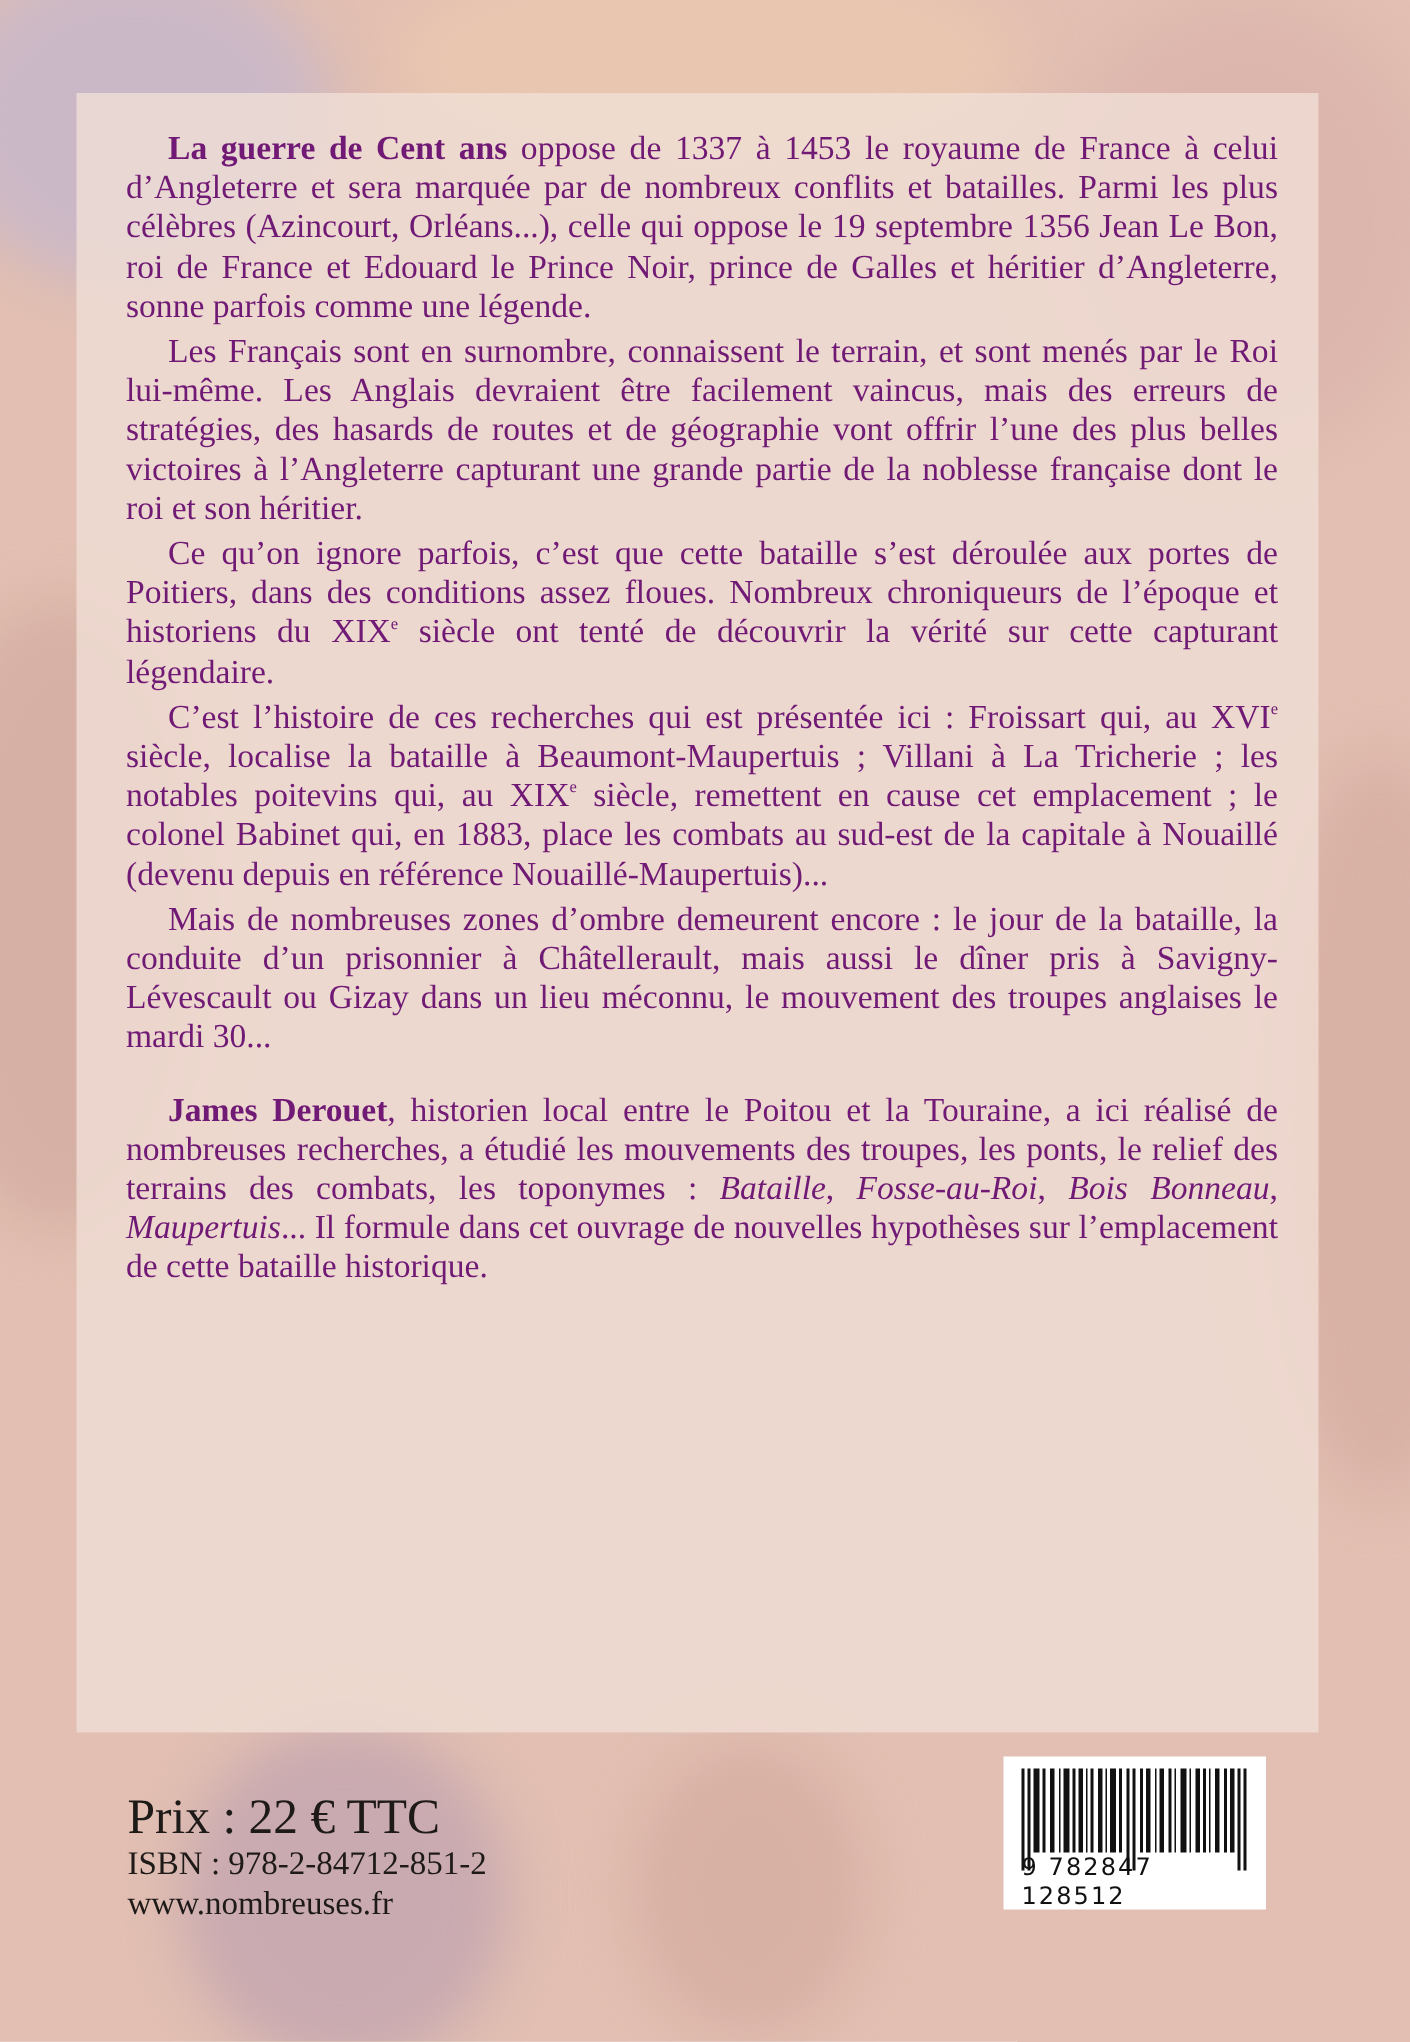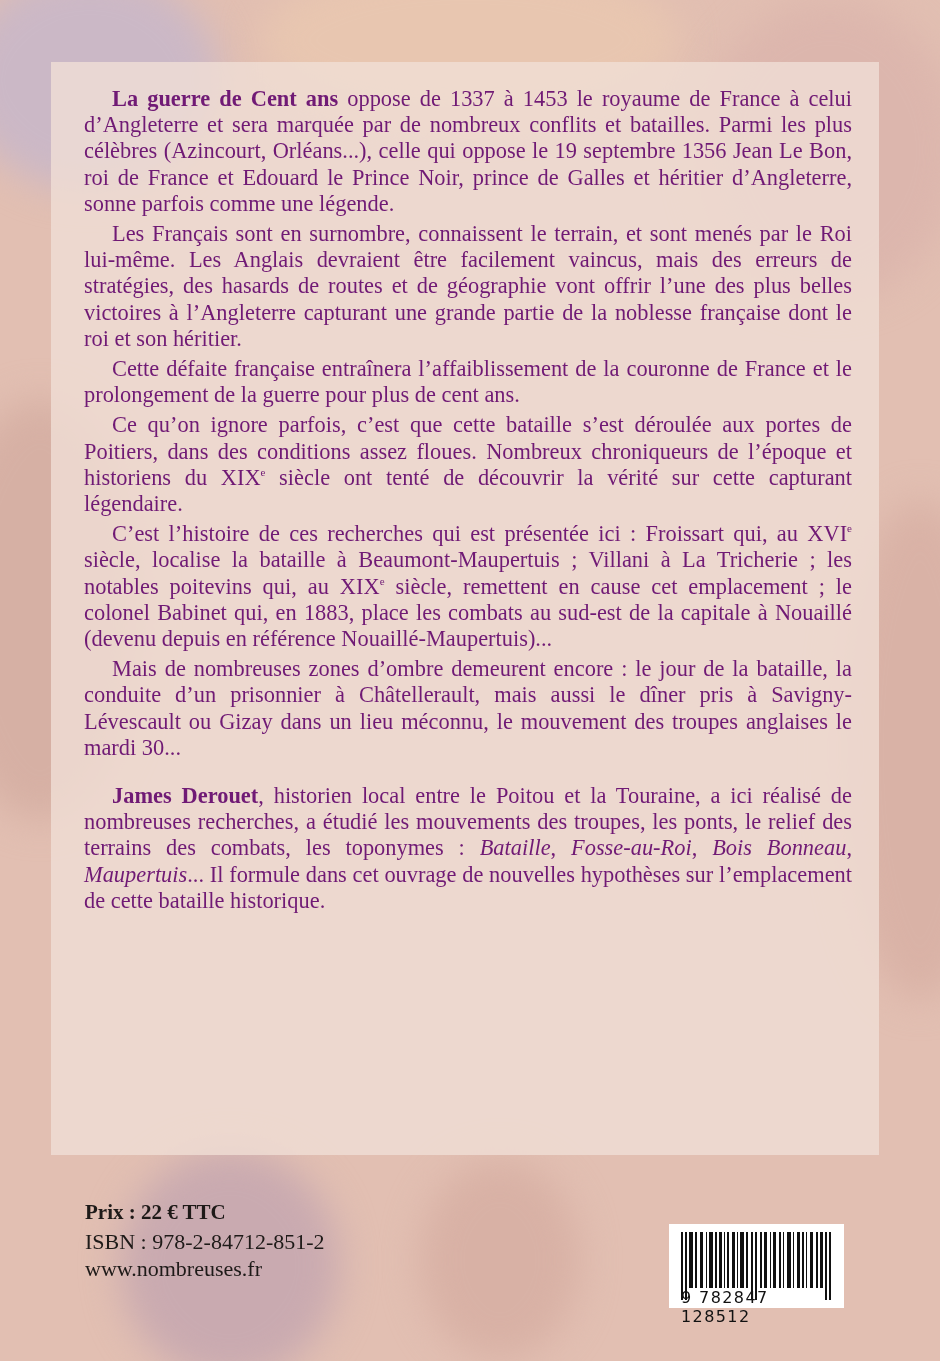--- a/index.html
+++ b/index.html
@@ -19,24 +19,24 @@
     font-family: "Liberation Serif", "DejaVu Serif", serif;
     font-size: 22.4px; line-height: 26.2px; color: #701a75;
     text-align: justify; hyphens: manual;
   }
   .text p { margin: 0 0 4px 0; text-indent: 28px; }
   .text p.gap { margin-top: 22px; }
   .text b { font-weight: bold; }
   .text i { }
   .text sup { font-size: 11px; vertical-align: 9px; line-height: 0; }
   .footer { position: absolute; left: 85px; top: 1197px; font-family: "Liberation Serif", "DejaVu Serif", serif; color: #1e1a18; }
-  .footer .price { font-size: 21px; font-weight: bold; line-height: 31px; }
+  .footer .price { font-size: 33px; font-weight: normal; line-height: 31px; }
   .footer .isbn, .footer .url { font-size: 22px; line-height: 27px; }
   .barcode {
-    position: absolute; left: 669px; top: 1224px; width: 175px; height: 84px;
+    position: absolute; left: 669px; top: 1171px; width: 175px; height: 102px;
     background: #ffffff;
   }
   .barcode svg { position: absolute; left: 0; top: 0; }
   .barcode .digits {
     position: absolute; left: 12px; top: 64px; font-family: "DejaVu Sans", sans-serif;
     font-size: 16px; letter-spacing: 1.4px; color: #111;
   }
 </style>
 </head>
 <body>
@@ -49,21 +49,20 @@
   <div class="blob" style="left:840px;top:500px;width:160px;height:500px;background:#d9b2a6;"></div>
   <div class="blob" style="left:120px;top:1150px;width:220px;height:230px;background:#c9aab0;"></div>
   <div class="blob" style="left:420px;top:1160px;width:160px;height:200px;background:#d8b1a5;"></div>
 </div>
 
 <div class="panel"></div>
 
 <div class="text">
   <p><b>La guerre de Cent ans</b><span> oppose de 1337 à 1453 le royaume de France à celui d’Angleterre et sera marquée par de nombreux conflits et batailles. Parmi les plus célèbres (Azincourt, Orléans...), celle qui oppose le 19 septembre 1356 Jean Le Bon, roi de France et Edouard le Prince Noir, prince de Galles et héritier d’Angleterre, sonne parfois comme une légende.</span></p>
   <p>Les Français sont en surnombre, connaissent le terrain, et sont menés par le Roi lui-même. Les Anglais devraient être facilement vaincus, mais des erreurs de stratégies, des hasards de routes et de géographie vont offrir l’une des plus belles victoires à l’Angleterre capturant une grande partie de la noblesse française dont le roi et son héritier.</p>
-  <p>Cette défaite française entraînera l’affaiblissement de la cou­ronne de France et le prolongement de la guerre pour plus de cent ans.</p>
   <p><span>Ce qu’on ignore parfois, c’est que cette bataille s’est déroulée aux portes de Poitiers, dans des conditions assez floues. Nombreux chroniqueurs de l’époque et historiens du XIX</span><sup>e</sup><span> siècle ont tenté de découvrir la vérité sur cette capturant légendaire.</span></p>
   <p><span>C’est l’histoire de ces recherches qui est présentée ici : Froissart qui, au XVI</span><sup>e</sup><span> siècle, localise la bataille à Beaumont-Maupertuis ; Villani à La Tricherie ; les notables poitevins qui, au XIX</span><sup>e</sup><span> siècle, remettent en cause cet emplacement ; le colonel Babinet qui, en 1883, place les combats au sud-est de la capitale à Nouaillé (devenu depuis en référence Nouaillé-Maupertuis)...</span></p>
   <p>Mais de nombreuses zones d’ombre demeurent encore : le jour de la bataille, la conduite d’un prisonnier à Châtellerault, mais aussi le dîner pris à Savigny-Lévescault ou Gizay dans un lieu méconnu, le mouvement des troupes anglaises le mardi 30...</p>
   <p class="gap"><b>James Derouet</b><span>, historien local entre le Poitou et la Touraine, a ici réalisé de nombreuses recherches, a étudié les mouvements des troupes, les ponts, le relief des terrains des combats, les topo­nymes : </span><i>Bataille</i><span>, </span><i>Fosse-au-Roi</i><span>, </span><i>Bois Bonneau</i><span>, </span><i>Maupertuis</i><span>... Il for­mule dans cet ouvrage de nouvelles hypothèses sur l’emplacement de cette bataille historique.</span></p>
 </div>
 
 <div class="footer">
   <div class="price">Prix : 22 € TTC</div>
   <div class="isbn">ISBN : 978-2-84712-851-2</div>
   <div class="url">www.nombreuses.fr</div>

